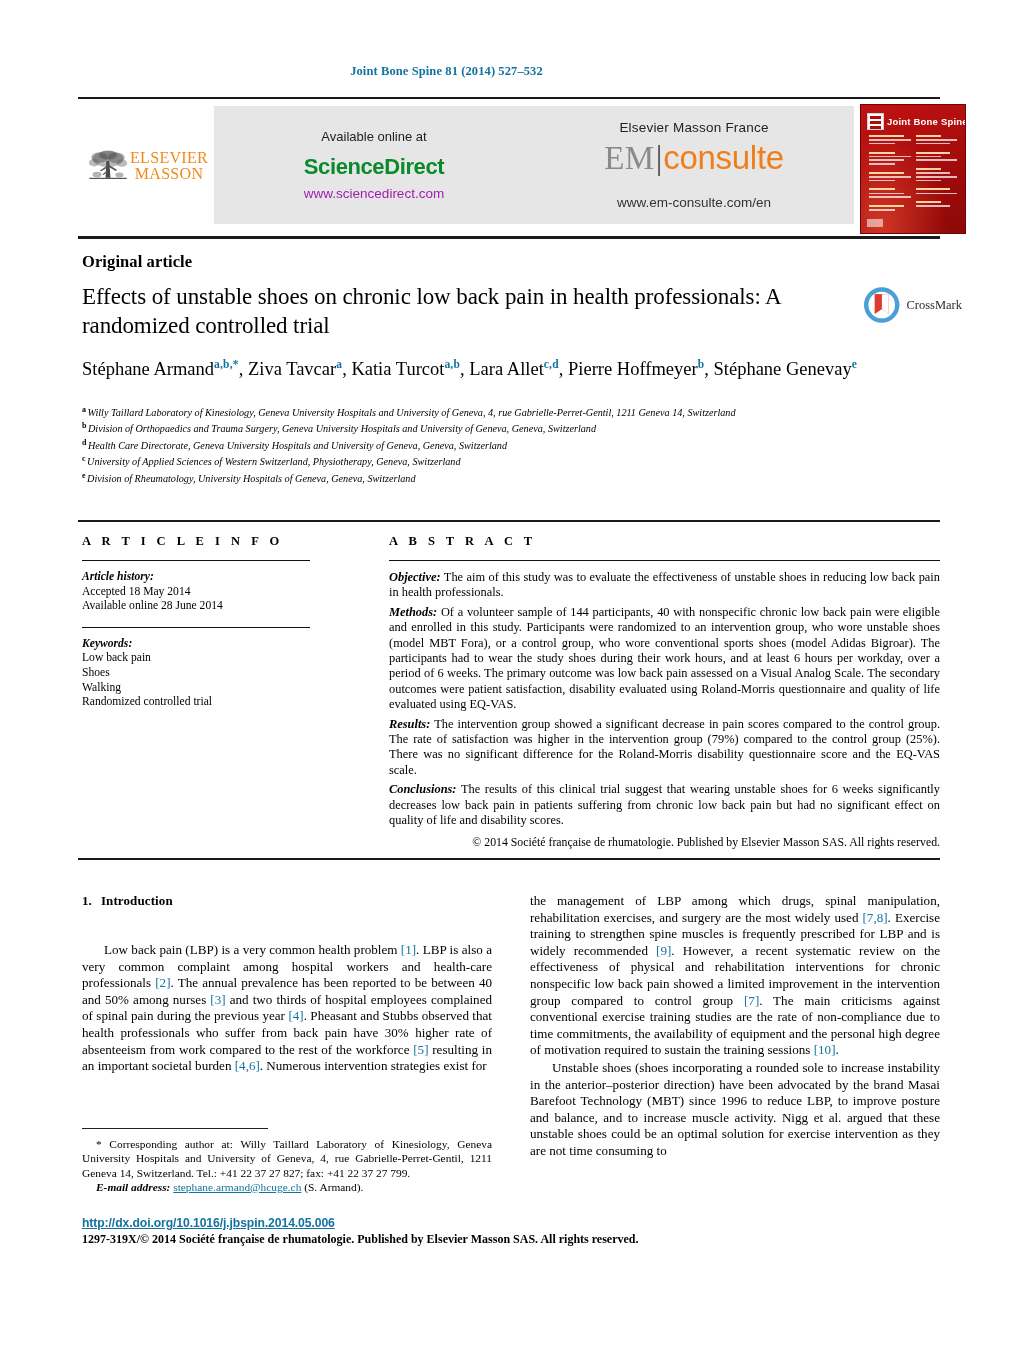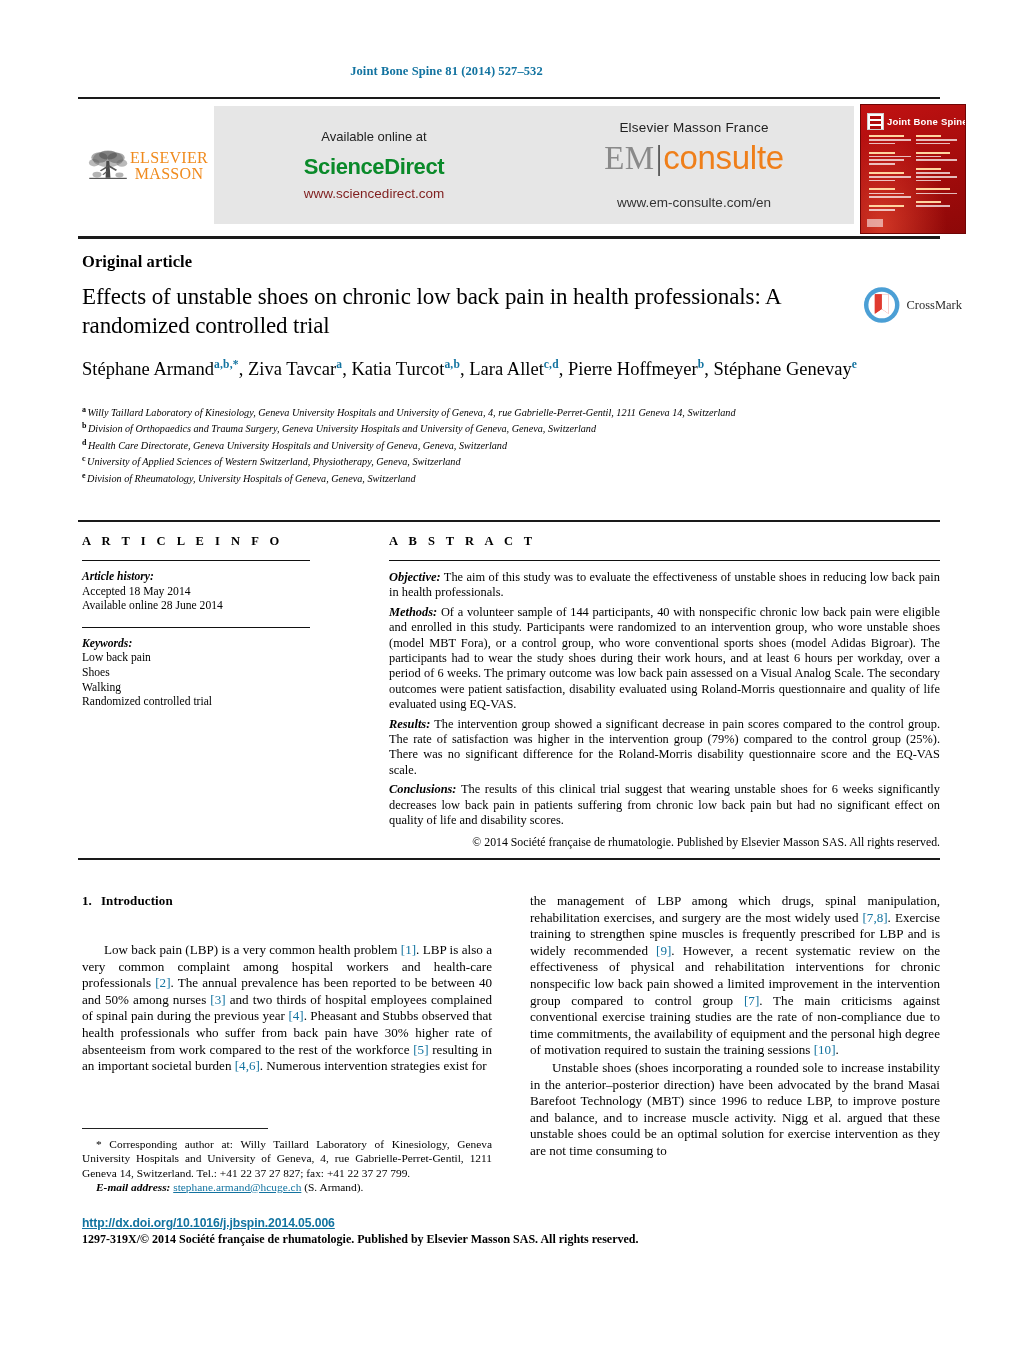--- a/index.html
+++ b/index.html
@@ -96,21 +96,21 @@
     font-family: "Liberation Sans", sans-serif;
     font-weight: bold;
     font-size: 22px;
     color: #0a8a2a;
     letter-spacing: -.4px;
     margin-bottom: 6px;
   }
   .sd-url, .em-url {
     font-family: "Liberation Sans", sans-serif;
     font-size: 13.5px;
-    color: #7f1d1d;
+    color: #a21caf;
   }
   .em-france {
     font-family: "Liberation Sans", sans-serif;
     font-size: 13.5px;
     color: #222;
     margin-bottom: 6px;
     letter-spacing: .2px;
   }
   .emconsulte {
     font-size: 33px;

